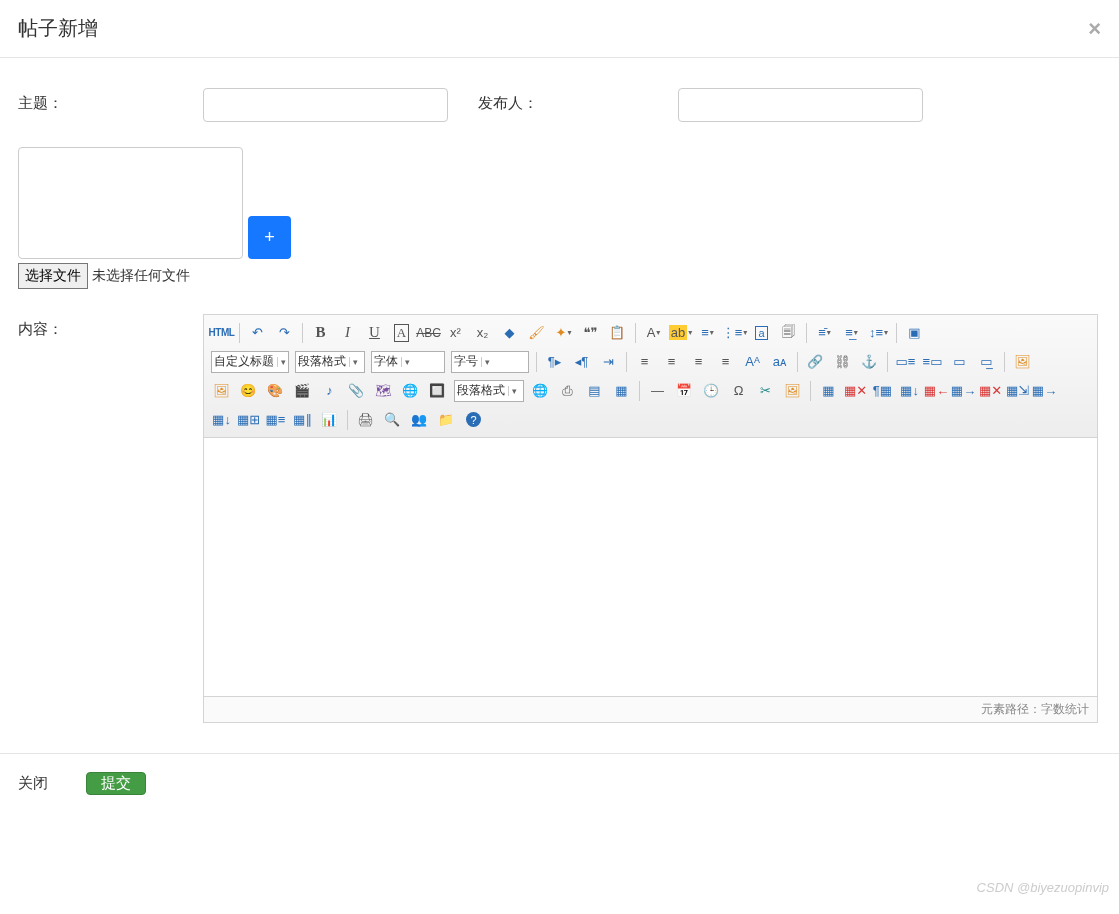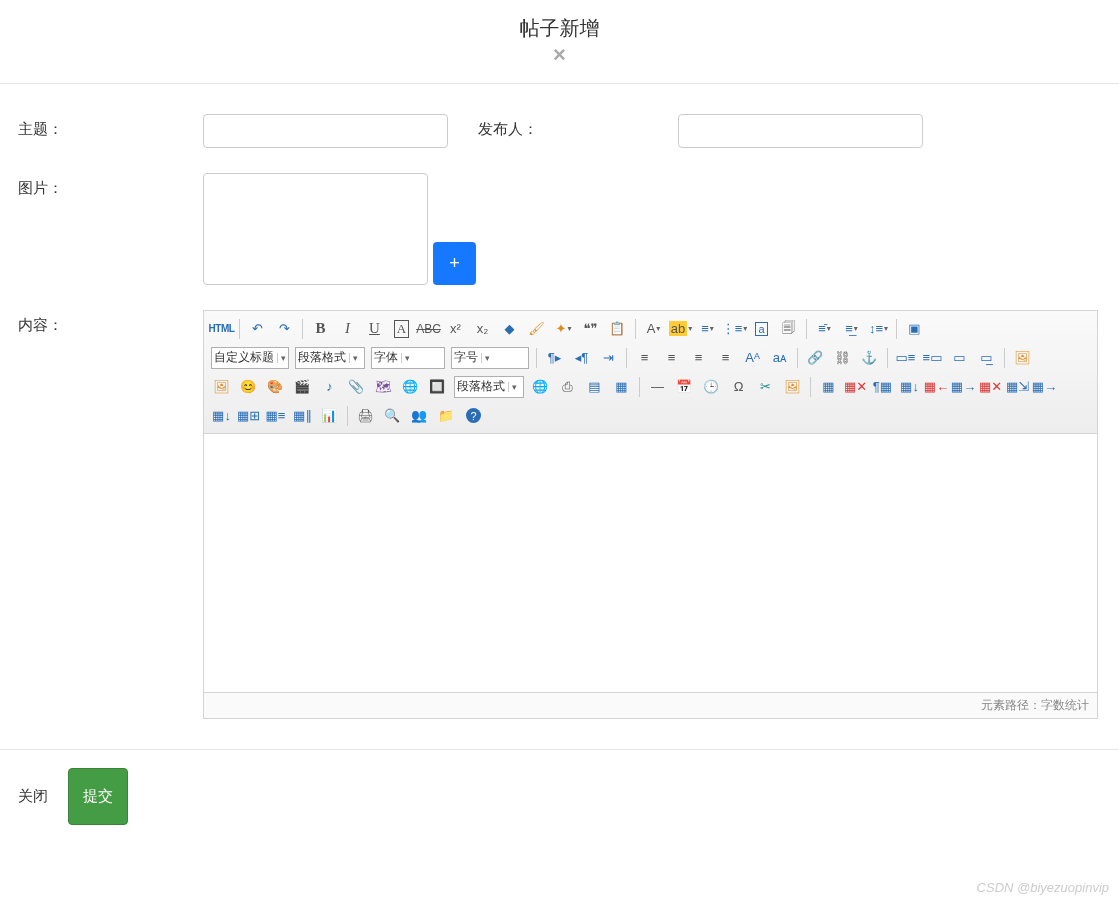--- a/index.html
+++ b/index.html
@@ -1,17 +1,17 @@
 <!DOCTYPE html>
 <html><head>
 <meta charset="utf-8">
 <style>
 * { box-sizing: border-box; margin: 0; padding: 0; }
 body { font-family: "Microsoft YaHei", Arial, sans-serif; font-size: 14px; color: #333; background: #fff; width: 1119px; }
-.modal-header { display: flex; justify-content: space-between; align-items: center; padding: 15px 18px; border-bottom: 1px solid #e5e5e5; flex-direction: column; }
+.modal-header { display: flex; justify-content: space-between; align-items: center; padding: 15px 18px; border-bottom: 1px solid #e5e5e5; }
 .modal-title { font-size: 20px; font-weight: normal; }
 .close-x { font-size: 22px; color: #aaa; cursor: pointer; font-weight: bold; }
 .modal-body { padding: 30px 18px 30px 18px; }
 .row { display: flex; margin-bottom: 25px; }
 .field { display: flex; align-items: flex-start; }
 .label { width: 185px; font-size: 15px; padding-top: 6px; }
 .text-input { width: 245px; height: 34px; border: 1px solid #ccc; border-radius: 4px; padding: 0 10px; font-size: 14px; }
 .f2 { margin-left: 30px; }
 .img-block { display: flex; flex-direction: column; }
 .img-up-row { display: flex; align-items: flex-end; }
@@ -25,21 +25,21 @@
 .tb-row { display: flex; flex-wrap: wrap; align-items: center; gap: 0; padding: 2px 0; }
 .tb-btn { width: 23px; height: 23px; display: inline-flex; align-items: center; justify-content: center; margin: 1px 2px; cursor: pointer; font-size: 13px; color: #555; border-radius: 2px; }
 .tb-sep { width: 1px; height: 20px; background: #ccc; margin: 0 4px; display: inline-block; }
 .tb-combo { height: 22px; border: 1px solid #b0b0b0; background: #fff; font-size: 12px; padding: 0 2px; margin: 1px 3px; display: inline-flex; align-items: center; cursor: pointer; }
 .tb-combo .arr { margin-left: 3px; font-size: 9px; color: #666; border-left:1px solid #ccc; padding-left:3px;}
 .html-btn { color: #2b6db5; font-family: Arial; font-size: 10px; font-weight: bold; letter-spacing: -0.5px; }
 .editor-area { height: 258px; background: #fff; }
 .editor-footer { display: flex; justify-content: flex-end; border-top: 1px solid #d4d4d4; padding: 4px 8px; font-size: 12px; color: #888; background: #fafafa; }
 .modal-footer { border-top: 1px solid #e5e5e5; padding: 18px; display: flex; gap: 20px; align-items: center; }
 .btn-cancel { background: none; border: none; font-size: 15px; cursor: pointer; color: #333; }
-.btn-submit { background: #449d44; border: 1px solid #398439; color: #fff; padding: 18px 14px; font-size: 15px; border-radius: 4px; cursor: pointer; }
+.btn-submit { background: #449d44; border: 1px solid #398439; color: #fff; padding: 1px 14px; font-size: 15px; border-radius: 4px; cursor: pointer; margin-left: 18px; }
 .watermark { position: absolute; right: 10px; top: 880px; color: #ccc; font-size: 13px; font-style: italic; pointer-events: none; }
 .c-blue { color:#2b6db5; }
 .c-orange { color:#e08b1f; }
 .c-green { color:#3a9b3a; }
 .c-red { color:#d93636; }
 .c-purple { color:#7b4fa0; }
 .c-teal { color:#2a8a8a; }
 .bold { font-weight:bold; font-family:"Times New Roman",serif; font-size:15px;}
 .ital { font-style:italic; font-family:"Times New Roman",serif; font-size:15px;}
 .und { text-decoration:underline; font-family:"Times New Roman",serif; font-size:15px;}
@@ -63,25 +63,28 @@
       <input class="text-input" style="">
     </div>
     <div class="field f2">
       <div class="label" style="width:200px;">发布人：</div>
       <input class="text-input" style="">
     </div>
   </div>
 
   <div class="row">
     <div class="field">
-      <div class="label">图片：</div>
       <div class="img-block">
         <div class="img-up-row">
           <div class="img-preview"></div>
           <button class="plus-btn">+</button>
+        </div>
+        <div class="file-row">
+          <button class="file-btn">选择文件</button>
+          <span class="file-status">未选择任何文件</span>
         </div>
       </div>
     </div>
   </div>
 
   <div class="row" style="margin-bottom:0;">
     <div class="field">
       <div class="label">内容：</div>
       <div class="editor">
         <div class="toolbar">

